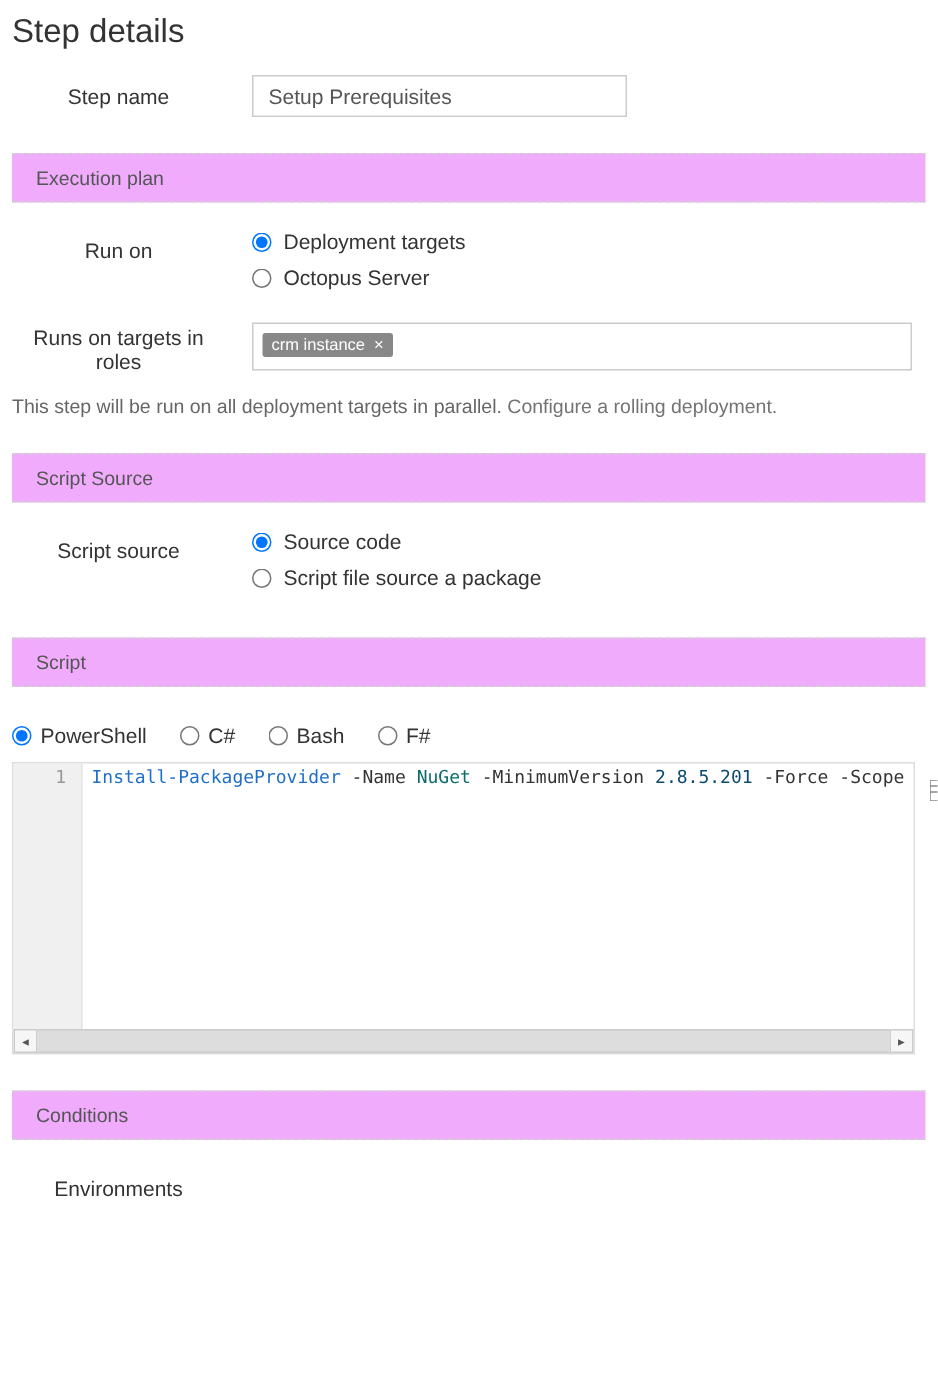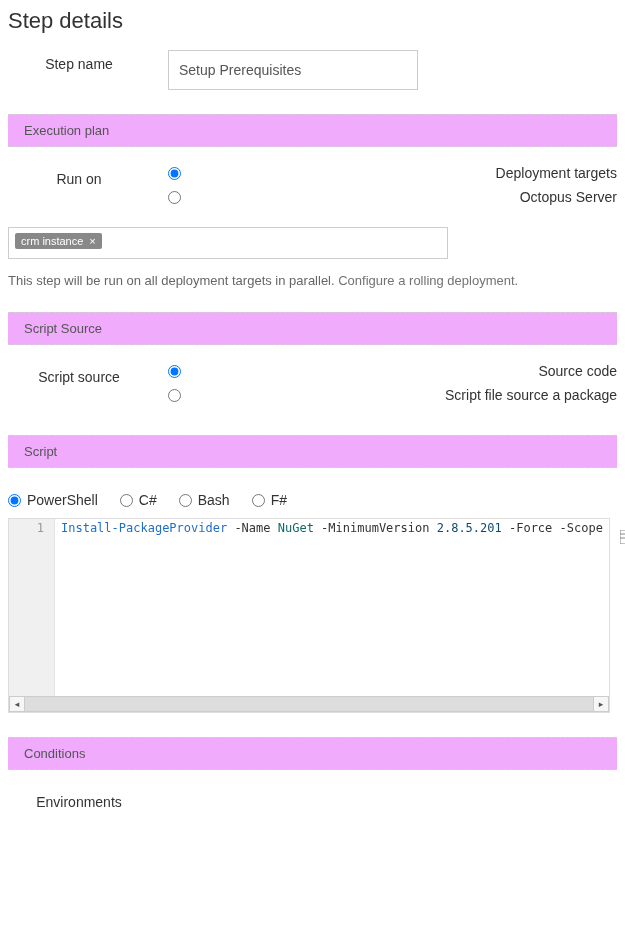--- a/index.html
+++ b/index.html
@@ -28,21 +28,21 @@
   padding-right: 18px;
   padding-top: 6px;
   font-size: 14px;
   color: #333;
 }
 .field-input {
   flex: 1;
 }
 input[type="text"].text-input {
   width: 250px;
-  height: 40px;
+  height: 28px;
   padding: 4px 10px;
   border: 1px solid #ccc;
   font-size: 14px;
   color: #555;
   font-family: inherit;
 }
 .section {
   margin-top: 24px;
   margin-bottom: 18px;
 }
@@ -55,21 +55,20 @@
   font-size: 13px;
   color: #555;
 }
 .section-body {
   padding: 18px 0 0 0;
 }
 .radio-row {
   display: flex;
   align-items: center;
   margin-bottom: 8px;
-  justify-content: space-between;
 }
 .radio-row input[type="radio"] {
   margin-right: 8px;
 }
 .tag-input {
   border: 1px solid #ccc;
   min-height: 32px;
   padding: 4px 6px;
   width: 100%;
   max-width: 440px;
@@ -199,20 +198,21 @@
           <span>Deployment targets</span>
         </div>
         <div class="radio-row">
           <input type="radio" name="runon" style="">
           <span>Octopus Server</span>
         </div>
       </div>
     </div>
 
     <div class="field-row">
+      <div class="field-label" style="padding-top:2px;">Runs on targets in roles</div>
       <div class="field-input">
         <div class="tag-input">
           <span class="tag">
             <span>crm instance</span>
             <span class="tag-x">×</span>
           </span>
         </div>
       </div>
     </div>
 

